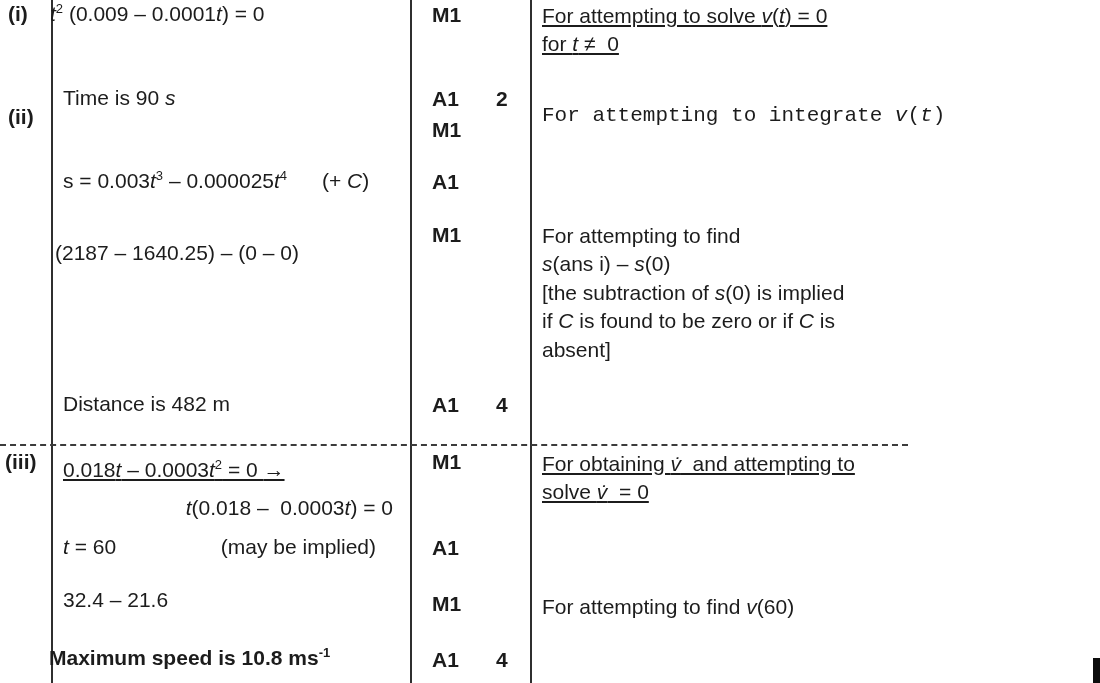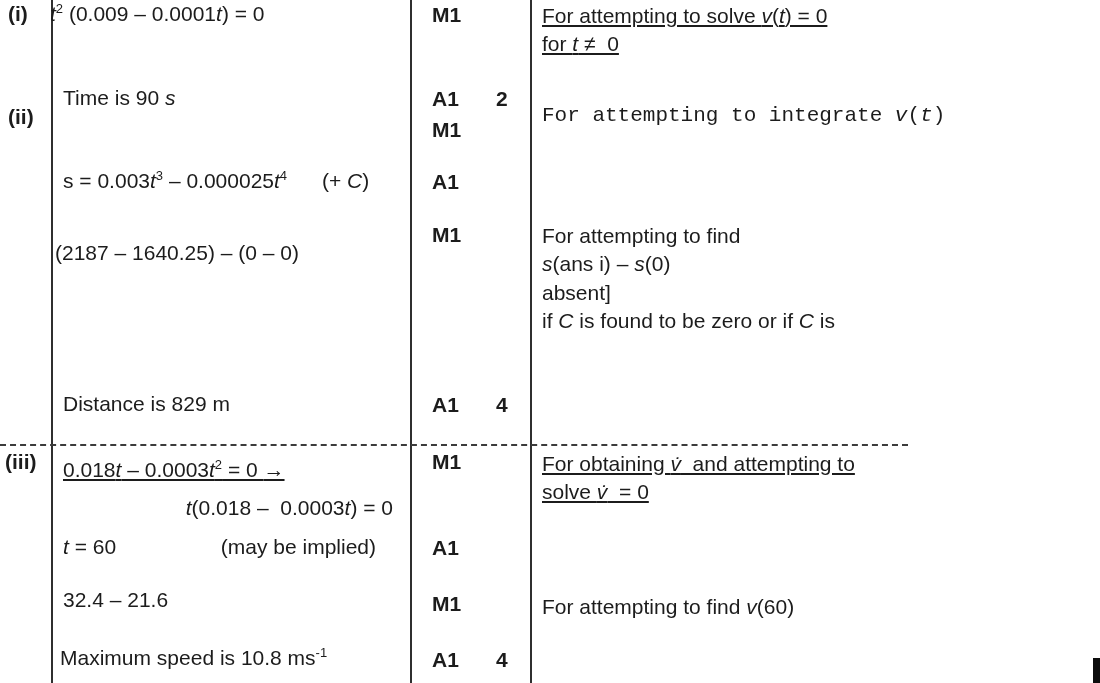--- a/index.html
+++ b/index.html
@@ -77,25 +77,26 @@
 
   <div class="abs" style="left:63px; top:169px;">s = 0.003<i>t</i><sup>3</sup> – 0.000025<i>t</i><sup>4</sup></div>
   <div class="abs" style="left:322px; top:169px;">(+ <i>C</i>)</div>
   <div class="abs bold" style="left:432px; top:170px;">A1</div>
 
   <div class="abs" style="left:55px; top:221px;margin-top:20px;">(2187 – 1640.25) – (0 – 0)</div>
   <div class="abs bold" style="left:432px; top:223px;">M1</div>
   <div class="abs cblock" style="left:542px; top:222px;">
     <div>For attempting to find</div>
     <div><i>s</i>(ans i) – <i>s</i>(0)</div>
+    <div>[the subtraction of <i>s</i>(0) is implied</div>
+    <div>if <i>C</i> is found to be zero or if <i>C</i> is</div>
     <div>absent]</div>
-    <div>if <i>C</i> is found to be zero or if <i>C</i> is</div>
   </div>
 
-  <div class="abs" style="left:63px; top:392px;">Distance is 829 m</div>
+  <div class="abs" style="left:63px; top:392px;">Distance is 482 m</div>
   <div class="abs bold" style="left:432px; top:393px;">A1</div>
   <div class="abs bold" style="left:496px; top:393px;">4</div>
 
   <div class="abs bold" style="left:5px; top:450px;">(iii)</div>
 
   <div class="abs" style="left:63px; top:458px;text-decoration:underline;">0.018<i>t</i> – 0.0003<i>t</i><sup>2</sup> = 0 <b>→</b></div>
   <div class="abs" style="right:707px; top:496px;text-align:center;"><i>t</i>(0.018 – &nbsp;0.0003<i>t</i>) = 0</div>
   <div class="abs bold" style="left:432px; top:450px;">M1</div>
   <div class="abs cblock" style="left:542px; top:450px;text-decoration:underline;">
     <div>For obtaining <i>v̇</i>&nbsp; and attempting to</div>
@@ -105,17 +106,17 @@
   <div class="abs" style="left:63px; top:535px;"><i>t</i> = 60</div>
   <div class="abs" style="right:724px; top:535px;">(may be implied)</div>
   <div class="abs bold" style="left:432px; top:536px;">A1</div>
 
   <div class="abs" style="left:63px; top:588px;">32.4 – 21.6</div>
   <div class="abs bold" style="left:432px; top:592px;">M1</div>
   <div class="abs cblock" style="left:542px; top:593px;">
     <div>For attempting to find <i>v</i>(60)</div>
   </div>
 
-  <div class="abs" style="left:60px; top:646px;">Maximum speed is 10.8 ms<sup>-1</sup></div>
+  <div class="abs" style="left:49px; top:646px;font-weight:bold;">Maximum speed is 10.8 ms<sup>-1</sup></div>
   <div class="abs bold" style="left:432px; top:648px;">A1</div>
   <div class="abs bold" style="left:496px; top:648px;">4</div>
 
 </div>
 
 </body></html>

